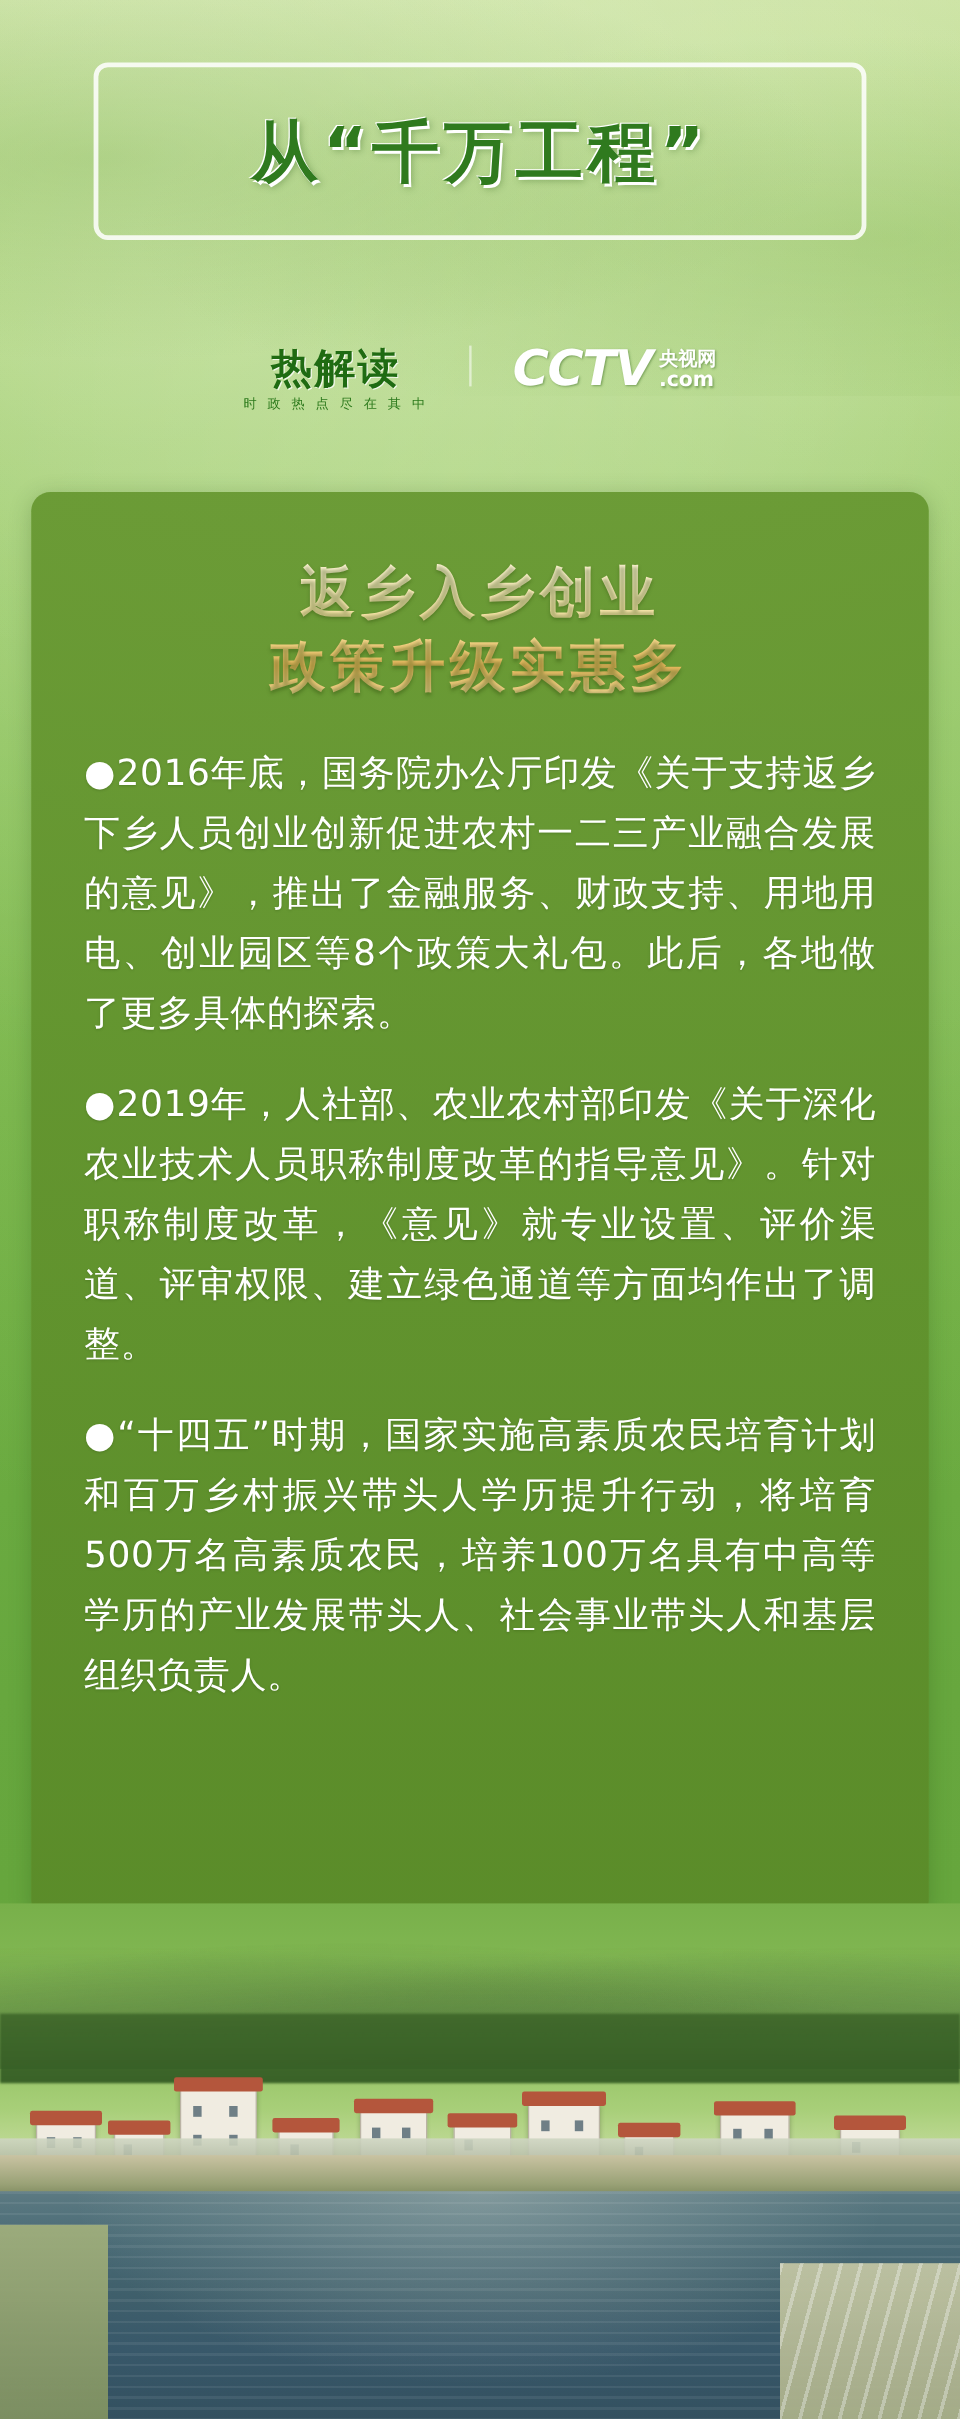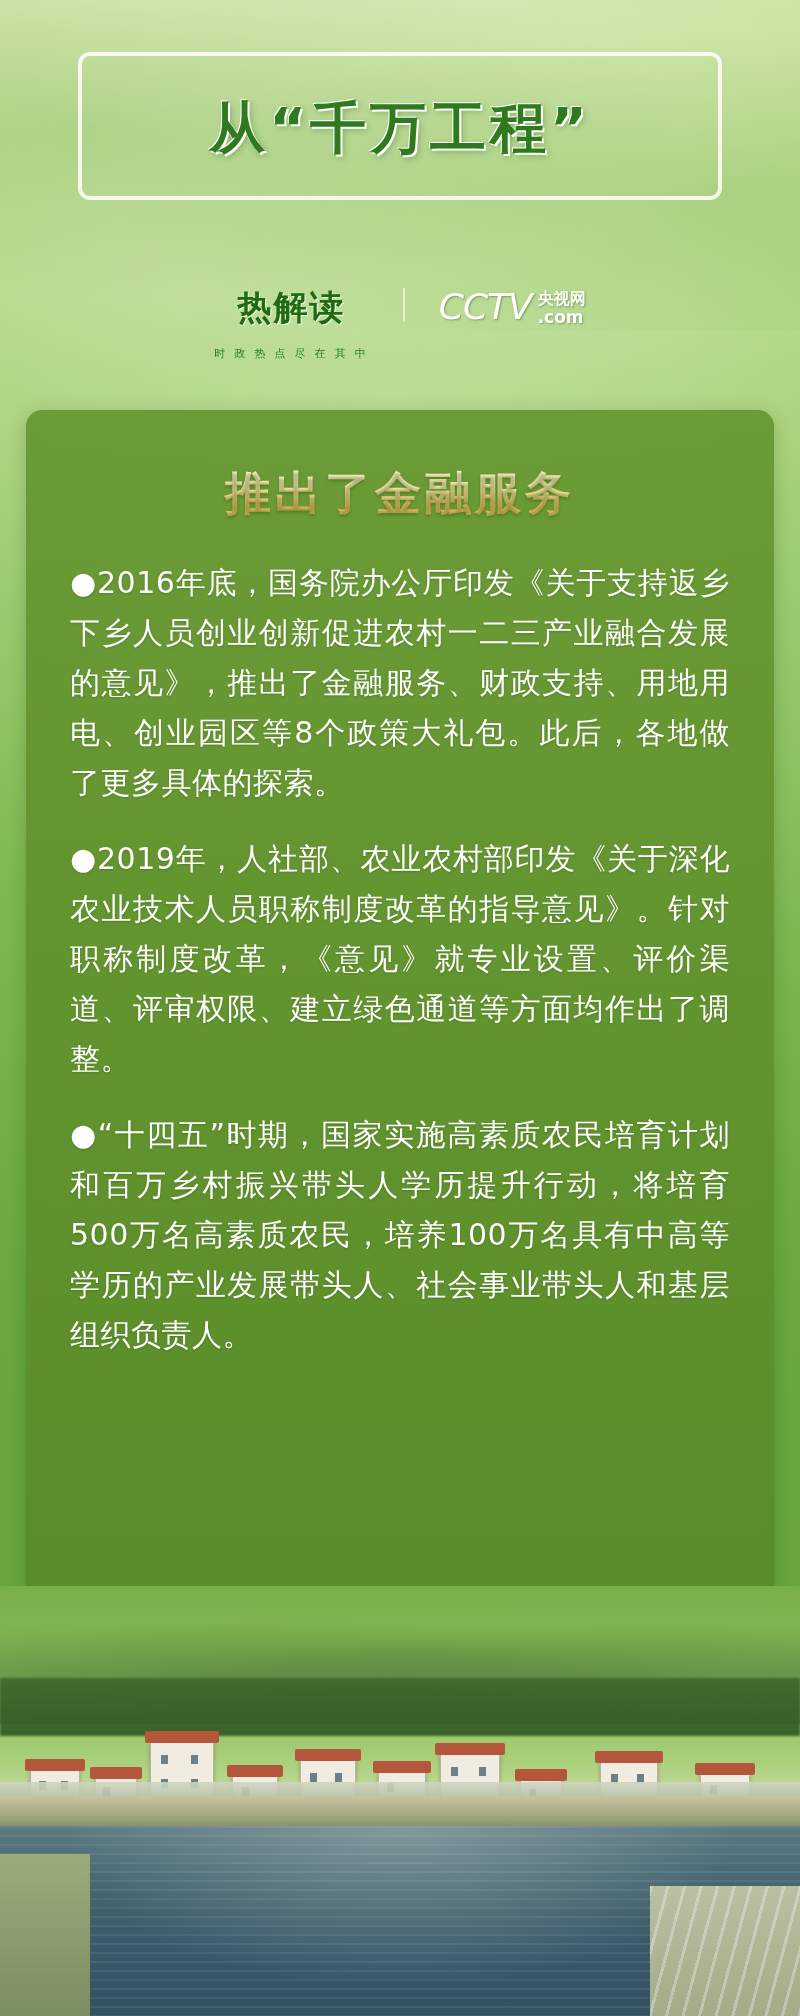--- a/index.html
+++ b/index.html
@@ -121,39 +121,39 @@
     font-size: 34px;
     letter-spacing: 2px;
     color: #1f6b12;
     text-shadow: 1px 1px 0 rgba(255,255,255,0.8);
     line-height: 38px;
   }
   .brand-rejiedu .sub {
     font-size: 11px;
     letter-spacing: 3px;
     color: #2c7a1c;
-    margin-top: 20px;
+    margin-top: 3px;
   }
   .divider-dot {
     width: 2px;
     height: 34px;
     background: rgba(255,255,255,0.55);
   }
   .brand-cctv {
     display: flex;
     align-items: flex-end;
     gap: 6px;
     color: #ffffff;
     text-shadow: 1px 1px 2px rgba(40,90,20,0.45);
   }
   .brand-cctv .cctv {
     font-family: "DejaVu Sans", "Liberation Sans", sans-serif;
-    font-weight: normal;
+    font-weight: bold;
     font-style: italic;
-    font-size: 36px;
+    font-size: 41px;
     line-height: 38px;
     letter-spacing: -1px;
   }
   .brand-cctv .cn {
     display: flex;
     flex-direction: column;
     align-items: flex-start;
     line-height: 1;
   }
   .brand-cctv .cn .zh {
@@ -356,21 +356,22 @@
       <div class="cctv">CCTV</div>
       <div class="cn">
         <div class="zh">央视网</div>
         <div class="com">.com</div>
       </div>
     </div>
   </div>
 
   <div class="card">
     <div class="card-title">
-      <div>推出了金融服务</div>
+      <div>返乡入乡创业</div>
+      <div>政策升级实惠多</div>
     </div>
     <p class="para">●2016年底，国务院办公厅印发《关于支持返乡下乡人员创业创新促进农村一二三产业融合发展的意见》，推出了金融服务、财政支持、用地用电、创业园区等8个政策大礼包。此后，各地做了更多具体的探索。</p>
     <p class="para">●2019年，人社部、农业农村部印发《关于深化农业技术人员职称制度改革的指导意见》。针对职称制度改革，《意见》就专业设置、评价渠道、评审权限、建立绿色通道等方面均作出了调整。</p>
     <p class="para">●“十四五”时期，国家实施高素质农民培育计划和百万乡村振兴带头人学历提升行动，将培育500万名高素质农民，培养100万名具有中高等学历的产业发展带头人、社会事业带头人和基层组织负责人。</p>
   </div>
 
   <div class="photo">
     <div class="sky"></div>
     <div class="hills"></div>
     <div class="treeline"></div>

